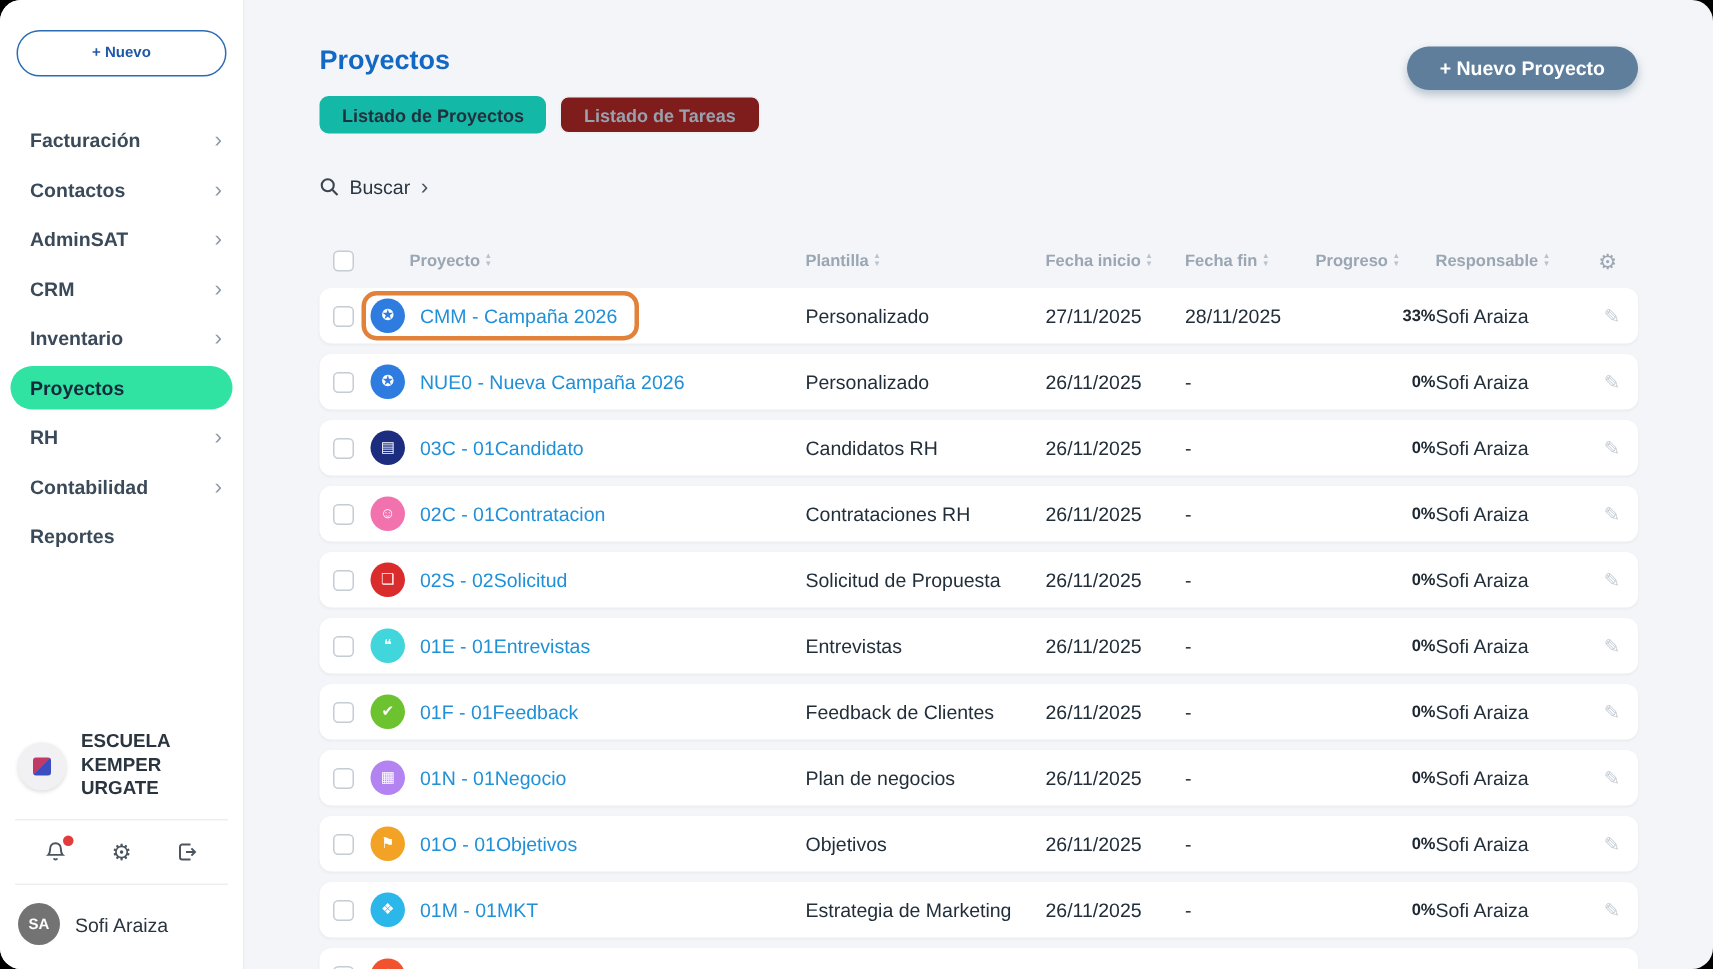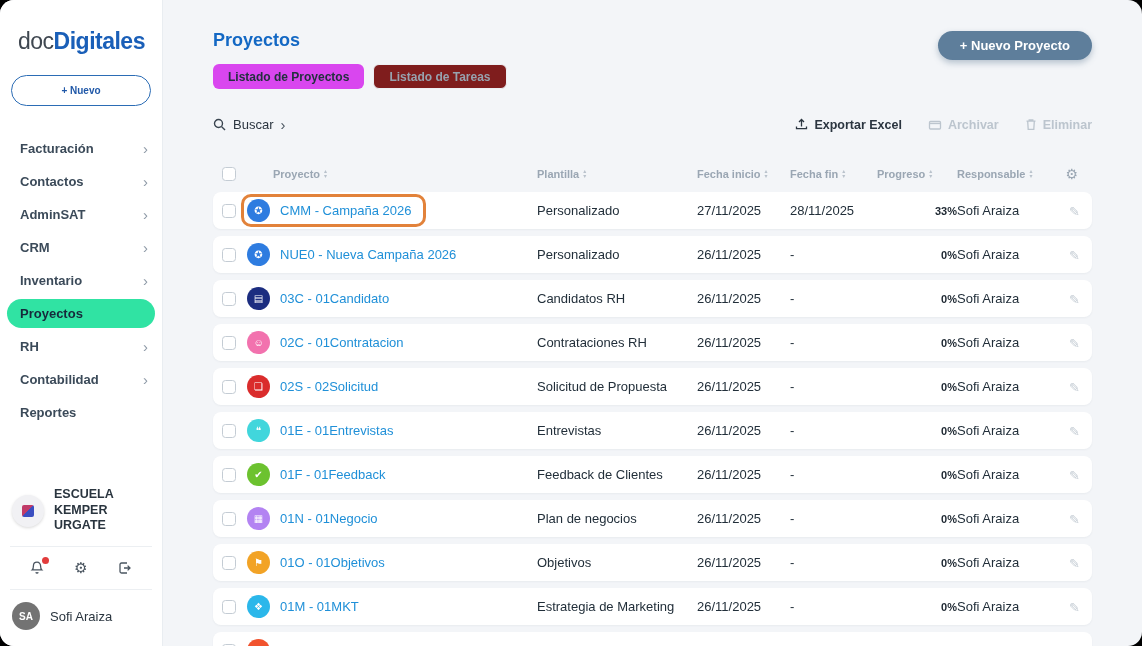--- a/index.html
+++ b/index.html
@@ -41,21 +41,21 @@
 
   
   .main { position:absolute; left:163px; top:0; right:0; bottom:0; padding:0 50px 0 50px; }
   .page-title { margin-top:30px; font-size:18px; font-weight:bold; color:#1368c4; }
   .header-row { position:relative; }
   .npx-btn { position:absolute; right:0; top:1px; height:29px; padding:0 22px; border:none;
              background:#5e7e9b; color:#fff; font-size:13px; font-weight:bold; border-radius:16px;
              box-shadow:0 3px 6px rgba(70,100,130,.35); cursor:pointer; display:flex; align-items:center; }
   .tabs { display:flex; gap:9px; margin-top:13px; }
   .tab { height:25px; padding:0 15px; border-radius:6px; font-size:12px; display:flex; align-items:center; cursor:pointer; }
-  .tab.on { background:#d946ef; color:#22303e; font-weight:bold; }
+  .tab.on { background:#14b8a6; color:#22303e; font-weight:bold; }
   .tab.off { background:#7f1d1d; color:#97a2ae; font-weight:bold; border:1px solid #eef0f4; }
 
   .toolbar { display:flex; align-items:center; margin-top:27px; font-size:13px; }
   .search { display:flex; align-items:center; gap:7px; color:#2b3540; cursor:pointer; }
   .search .chev { font-size:15px; color:#4a5560; }
   .tool-actions { margin-left:auto; display:flex; align-items:center; gap:26px; }
   .tool-btn { display:flex; align-items:center; gap:6px; font-size:12.5px; font-weight:bold; cursor:pointer; }
   .tool-btn.dark { color:#2b3540; }
   .tool-btn.dis { color:#bcc5ce; }
 
@@ -79,23 +79,20 @@
   .cell.pct { font-size:11px; font-weight:bold; color:#1d2731;text-align:right; }
   .edit-cell { text-align:right; padding-right:12px; }
   .pencil { color:#c3cbd3; font-size:13px; cursor:pointer; }
 </style>
 </head>
 <body>
 
 <div class="screen">
 
   <div class="sidebar">
-    <div class="logo">
-      <span class="p1">doc</span><span class="p2">Digitales</span>
-    </div>
     <button class="new-btn">+ Nuevo</button>
     <div class="nav" id="nav">
   <div class="nav-item">
     <span class="lbl">Facturación</span>
     <span class="chev">›</span>
   </div>
 
   <div class="nav-item">
     <span class="lbl">Contactos</span>
     <span class="chev">›</span>
@@ -182,42 +179,20 @@
 
     <div class="toolbar">
       <div class="search">
         <svg width="13" height="13" viewBox="0 0 13 13" fill="none" stroke="#3a4550" stroke-width="1.4">
             <circle cx="5.5" cy="5.5" r="4"></circle>
             <path d="M8.7 8.7 12 12"></path>
           </svg>
         <span>Buscar</span>
         <span class="chev">›</span>
       </div>
-      <div class="tool-actions">
-        <span class="tool-btn dark">
-          <svg width="13" height="13" viewBox="0 0 13 13" fill="none" stroke="#2b3540" stroke-width="1.3">
-              <path d="M6.5 8.5V1.8M4 4 6.5 1.5 9 4"></path>
-              <path d="M1.5 8.5v2.2h10V8.5"></path>
-            </svg>
-          <span>Exportar Excel</span>
-        </span>
-        <span class="tool-btn dis">
-          <svg width="14" height="13" viewBox="0 0 14 13" fill="none" stroke="#bcc5ce" stroke-width="1.3">
-              <rect x="1.5" y="3.5" width="11" height="7.5" rx="1"></rect>
-              <path d="M1.5 5.5h11"></path>
-            </svg>
-          <span>Archivar</span>
-        </span>
-        <span class="tool-btn dis">
-          <svg width="12" height="13" viewBox="0 0 12 13" fill="none" stroke="#bcc5ce" stroke-width="1.3">
-              <path d="M1.5 3.2h9M4.2 3V1.8h3.6V3M2.7 3.4l.5 8h5.6l.5-8"></path>
-            </svg>
-          <span>Eliminar</span>
-        </span>
-      </div>
     </div>
 
     <div class="grid thead">
       <span class="cb"></span>
       <span class="th" style="padding-left:34px;">
           <span>Proyecto</span>
           <span class="sort">▴<br>▾</span>
         </span>
       <span class="th">
           <span>Plantilla</span>

